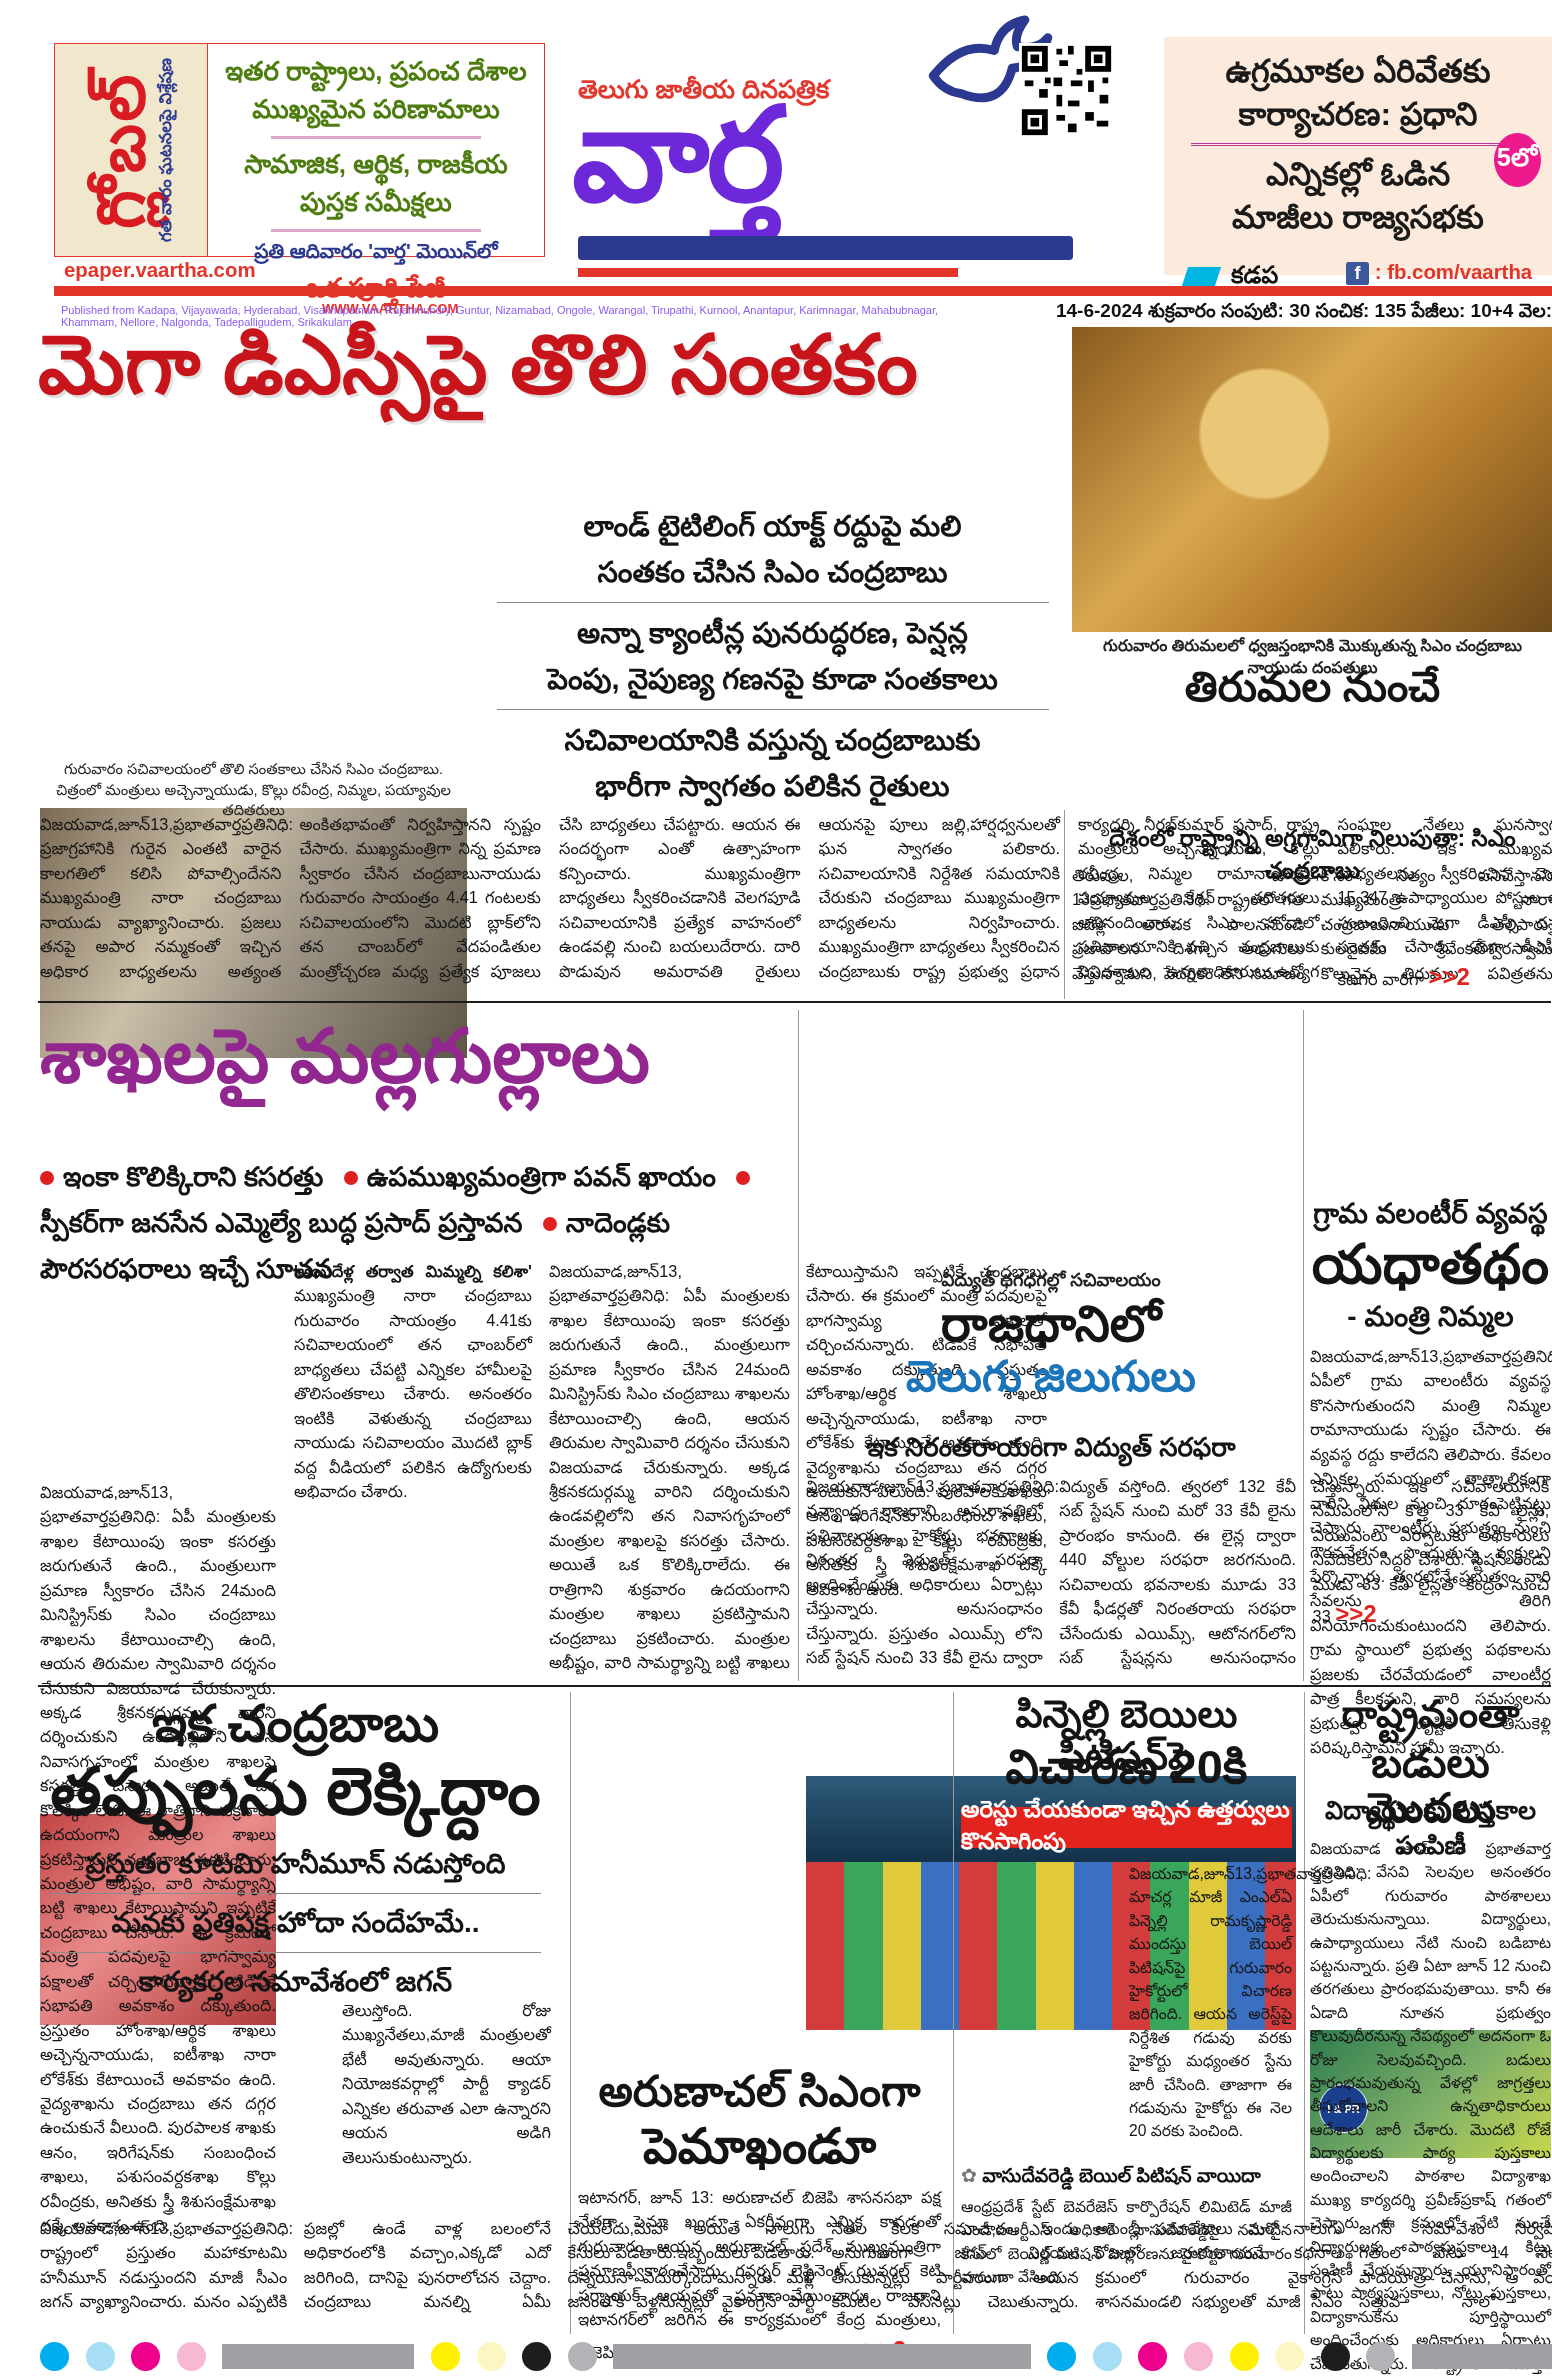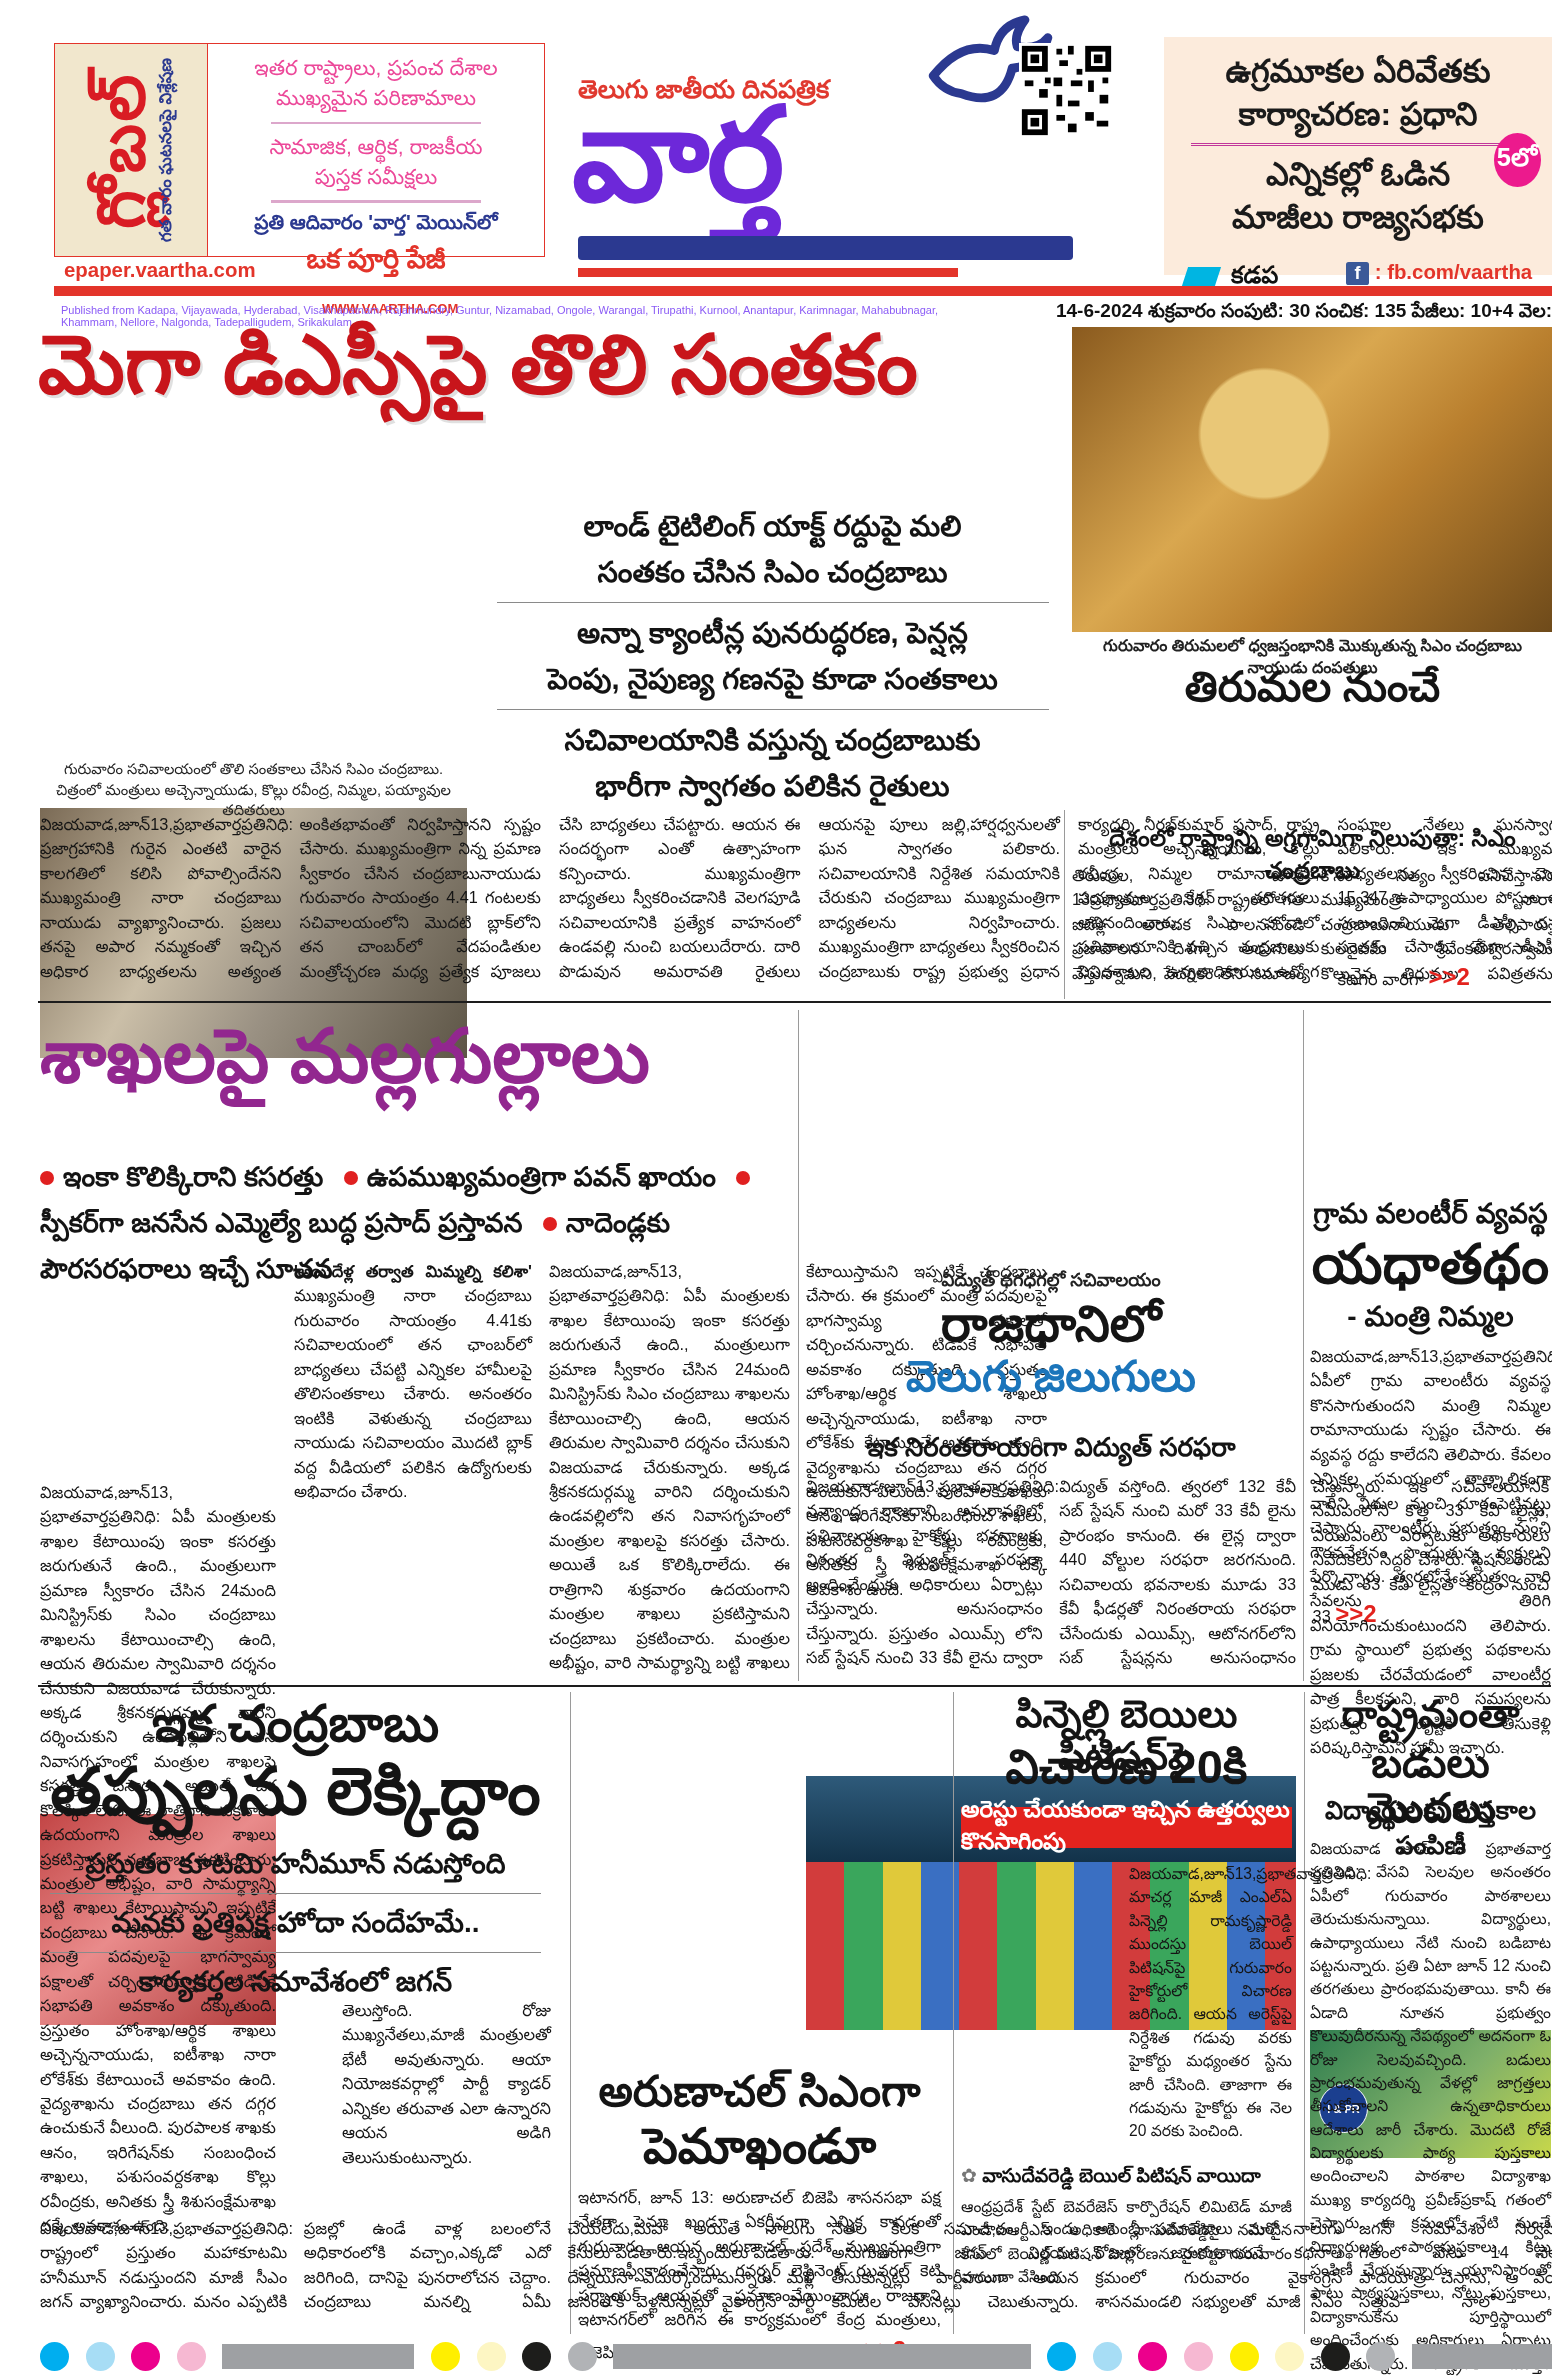--- a/index.html
+++ b/index.html
@@ -7,21 +7,21 @@
   .abs{position:absolute;}
   .ctr{text-align:center;}
   .b{font-weight:bold;}
   
   .promo-box{display:flex;border:1.9px solid #e3342a;background:#fff;}
   .promo-left{width:152px;background:#f1e7cd;border-right:1.3px solid #e3342a;position:relative;display:flex;justify-content:center;align-items:center;gap:3.8px;}
   .vtxt{writing-mode:vertical-rl;transform:rotate(180deg);line-height:1;}
   .promo-title{font-size:66px;font-weight:800;color:#d91c24;letter-spacing:2.6px;}
   .promo-sub{font-size:16.6px;font-weight:700;color:#2b3990;}
   .promo-right{flex:1;padding:9px 6.4px;text-align:center;}
-  .pr-green{color:#ec4899;font-size:21px;font-weight:400;line-height:1.45;}
+  .pr-green{color:#4d7c0f;font-size:26px;font-weight:700;line-height:1.45;}
   .pr-div{width:65%;height:2.6px;background:#dca7cb;margin:7.7px auto;}
   .pr-blue{color:#2b3990;font-size:20px;font-weight:700;margin-top:3.8px;}
   .pr-red{color:#e3342a;font-size:27px;font-weight:800;margin-top:5.1px;}
   .red-link{color:#e3342a;font-weight:800;}
   .logo-text{font-size:131px;font-weight:800;color:#6d28d9;line-height:0.9;letter-spacing:-2.6px;}
   .tagline{color:#e0392f;font-size:25.5px;font-weight:700;}
   .logo-bar-blue{background:#2b3990;border-radius:3.8px;}
   .logo-bar-red{background:#e3342a;}
   .peach-box{background:#fcebdc;text-align:center;padding-top:12.8px;}
   .peach-l{font-size:32px;font-weight:800;color:#1a1a1a;line-height:1.35;}

